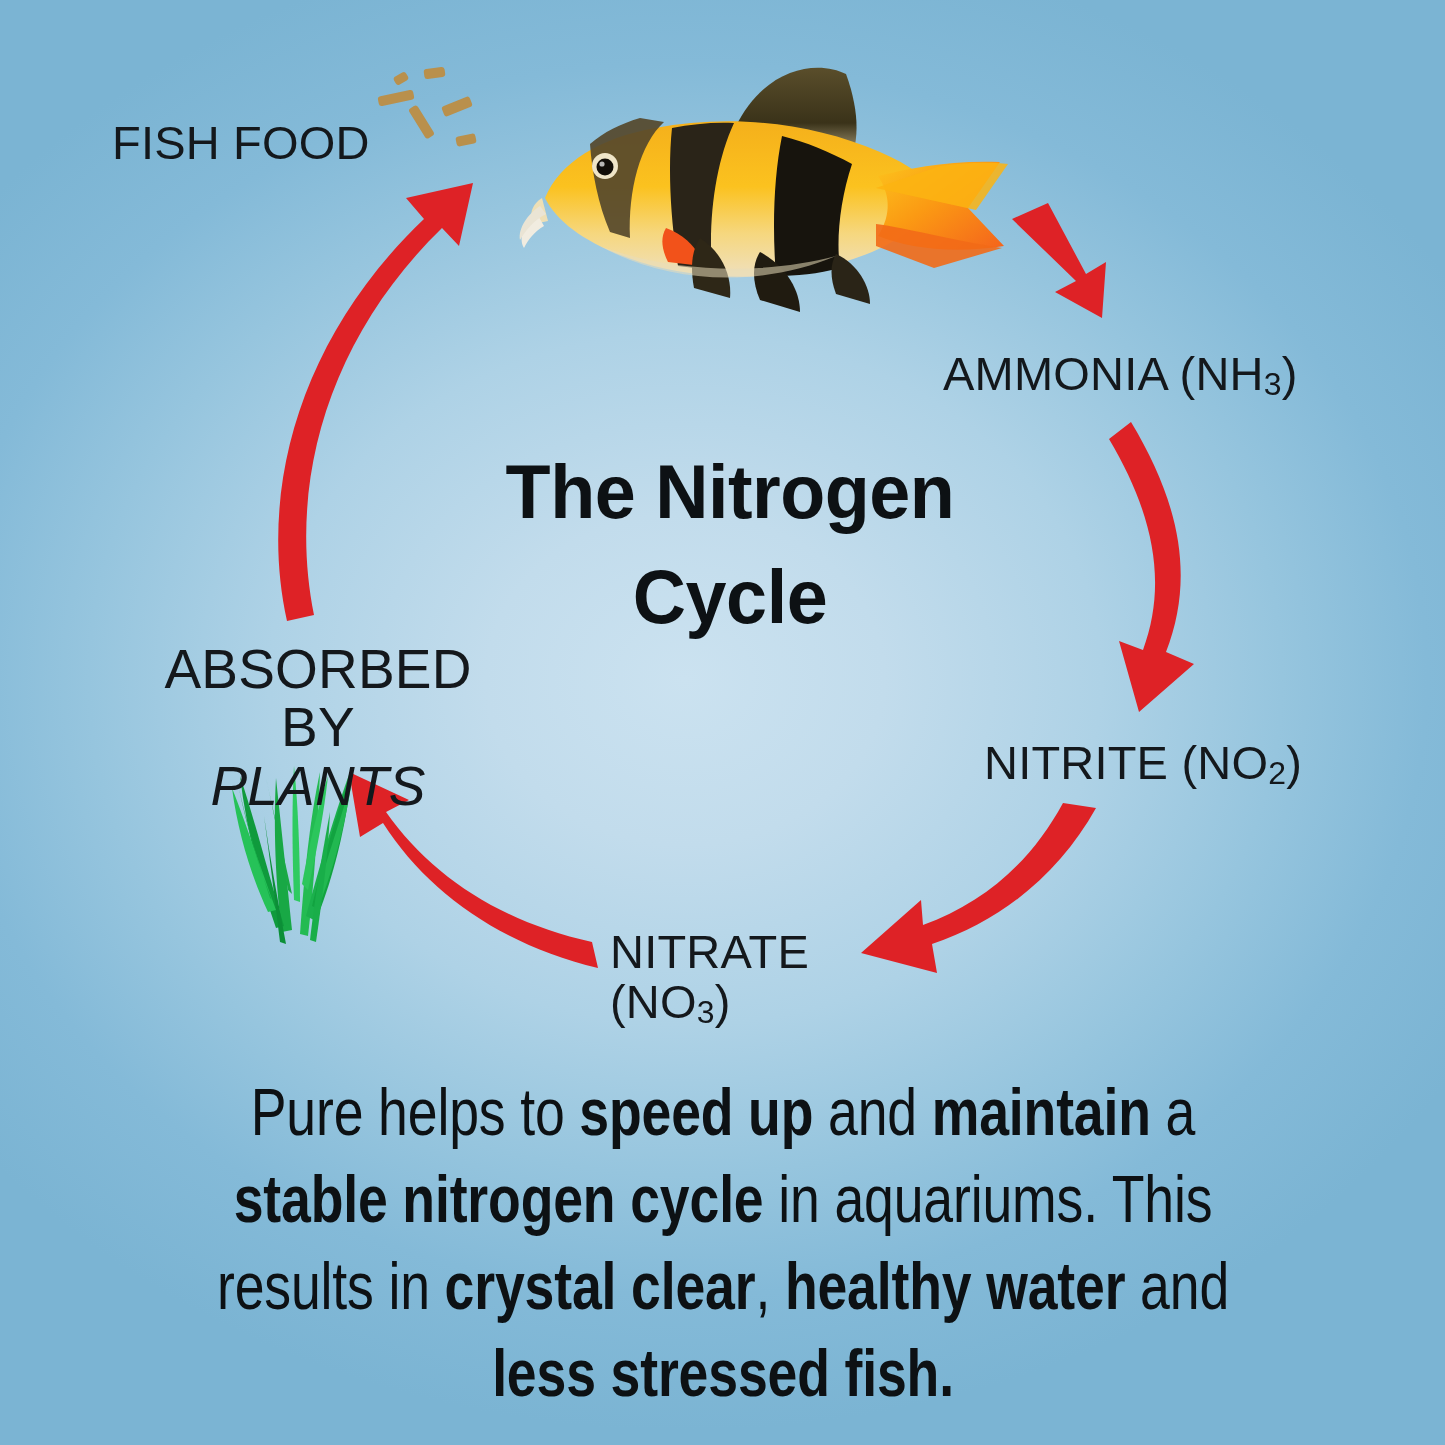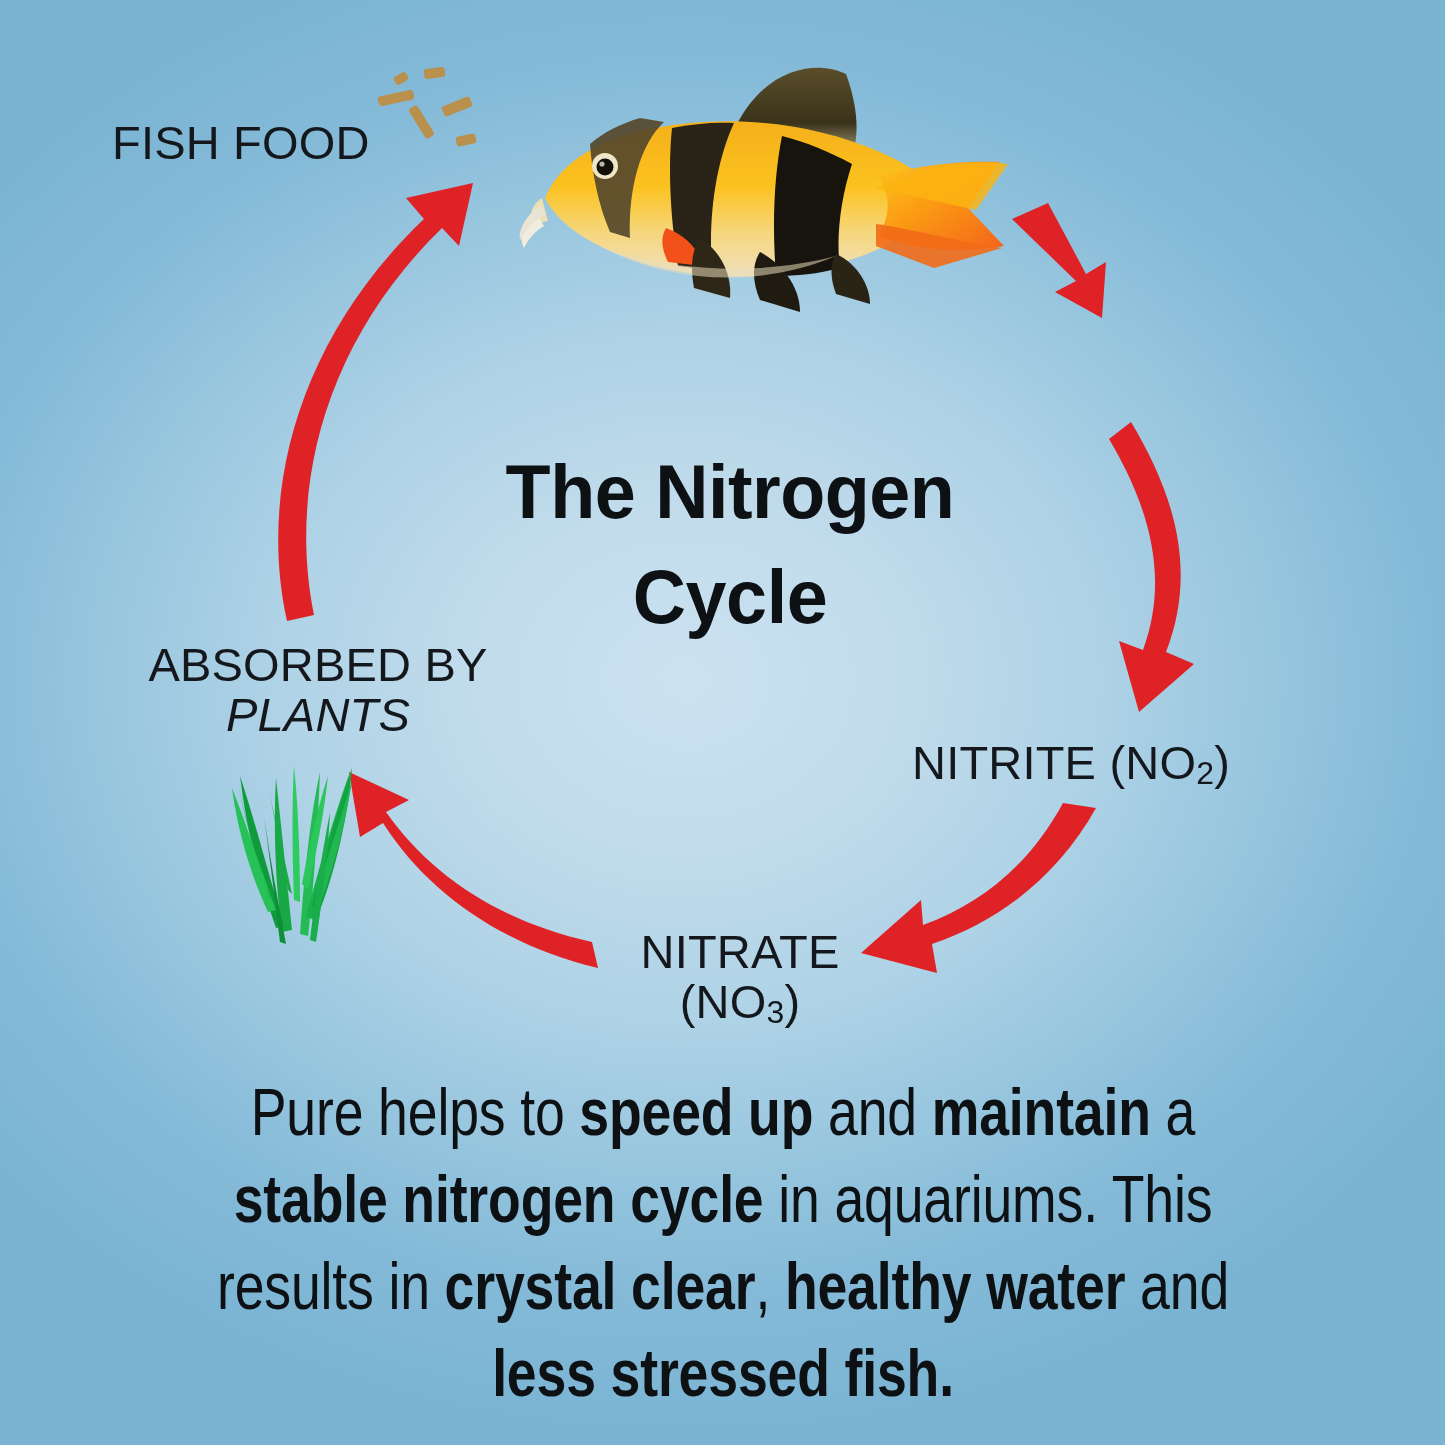--- a/index.html
+++ b/index.html
@@ -63,37 +63,36 @@
     left: 112px;
     top: 118px;
     font-size: 47px;
   }
   #label-ammonia {
     left: 943px;
     top: 349px;
     font-size: 47px;
   }
   #label-nitrite {
-    left: 912px;
+    left: 984px;
     top: 738px;
     font-size: 47px;
   }
   #label-nitrate {
     left: 610px;
     top: 927px;
     font-size: 47px;
-    text-align: center;
     white-space: normal;
     width: 260px;
   }
   #label-nitrate .l2 { display: block; }
   #label-plants {
     left: 133px;
     top: 640px;
-    font-size: 47px;
+    font-size: 55px;
     text-align: center;
     white-space: normal;
     width: 370px;
   }
   #label-plants .l2 { display: block; font-style: italic; }
 
   
   #title {
     position: absolute;
     left: 420px;
@@ -274,20 +273,21 @@
     <div class="flake" style="left:378px; top:93px;  width:36px; height:10px; transform:rotate(-12deg);"></div>
     <div class="flake" style="left:424px; top:68px;  width:21px; height:10px; transform:rotate(-8deg);"></div>
     <div class="flake" style="left:404px; top:117px; width:35px; height:10px; transform:rotate(58deg);"></div>
     <div class="flake" style="left:442px; top:101px; width:30px; height:11px; transform:rotate(-22deg);"></div>
     <div class="flake" style="left:456px; top:135px; width:20px; height:10px; transform:rotate(-12deg);"></div>
     <div class="flake" style="left:394px; top:74px;  width:14px; height:9px;  transform:rotate(-30deg);"></div>
   </div>
 
   <div class="label" id="label-fish-food">FISH FOOD</div>
 
+  <div class="label" id="label-ammonia"><span>AMMONIA (NH</span><sub>3</sub><span>)</span></div>
 
   <div class="label" id="label-nitrite"><span>NITRITE (NO</span><sub>2</sub><span>)</span></div>
 
   <div class="label" id="label-nitrate"><span>NITRATE</span><span class="l2"><span>(NO</span><sub>3</sub><span>)</span></span></div>
 
   <div class="label" id="label-plants"><span>ABSORBED BY</span><span class="l2">PLANTS</span></div>
 
   <div id="title"><span>The Nitrogen</span><span class="t2">Cycle</span></div>
 
   <div id="bottom-text"><span>Pure helps to </span><b>speed up</b><span> and </span><b>maintain</b><span> a</span>

